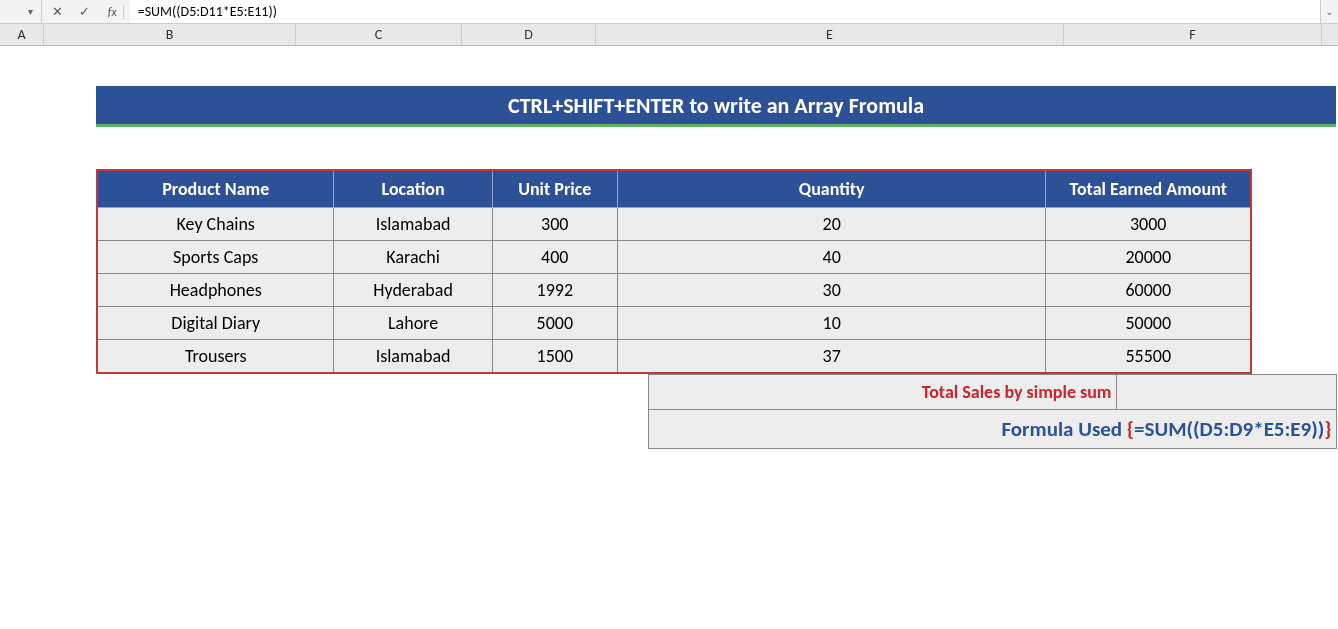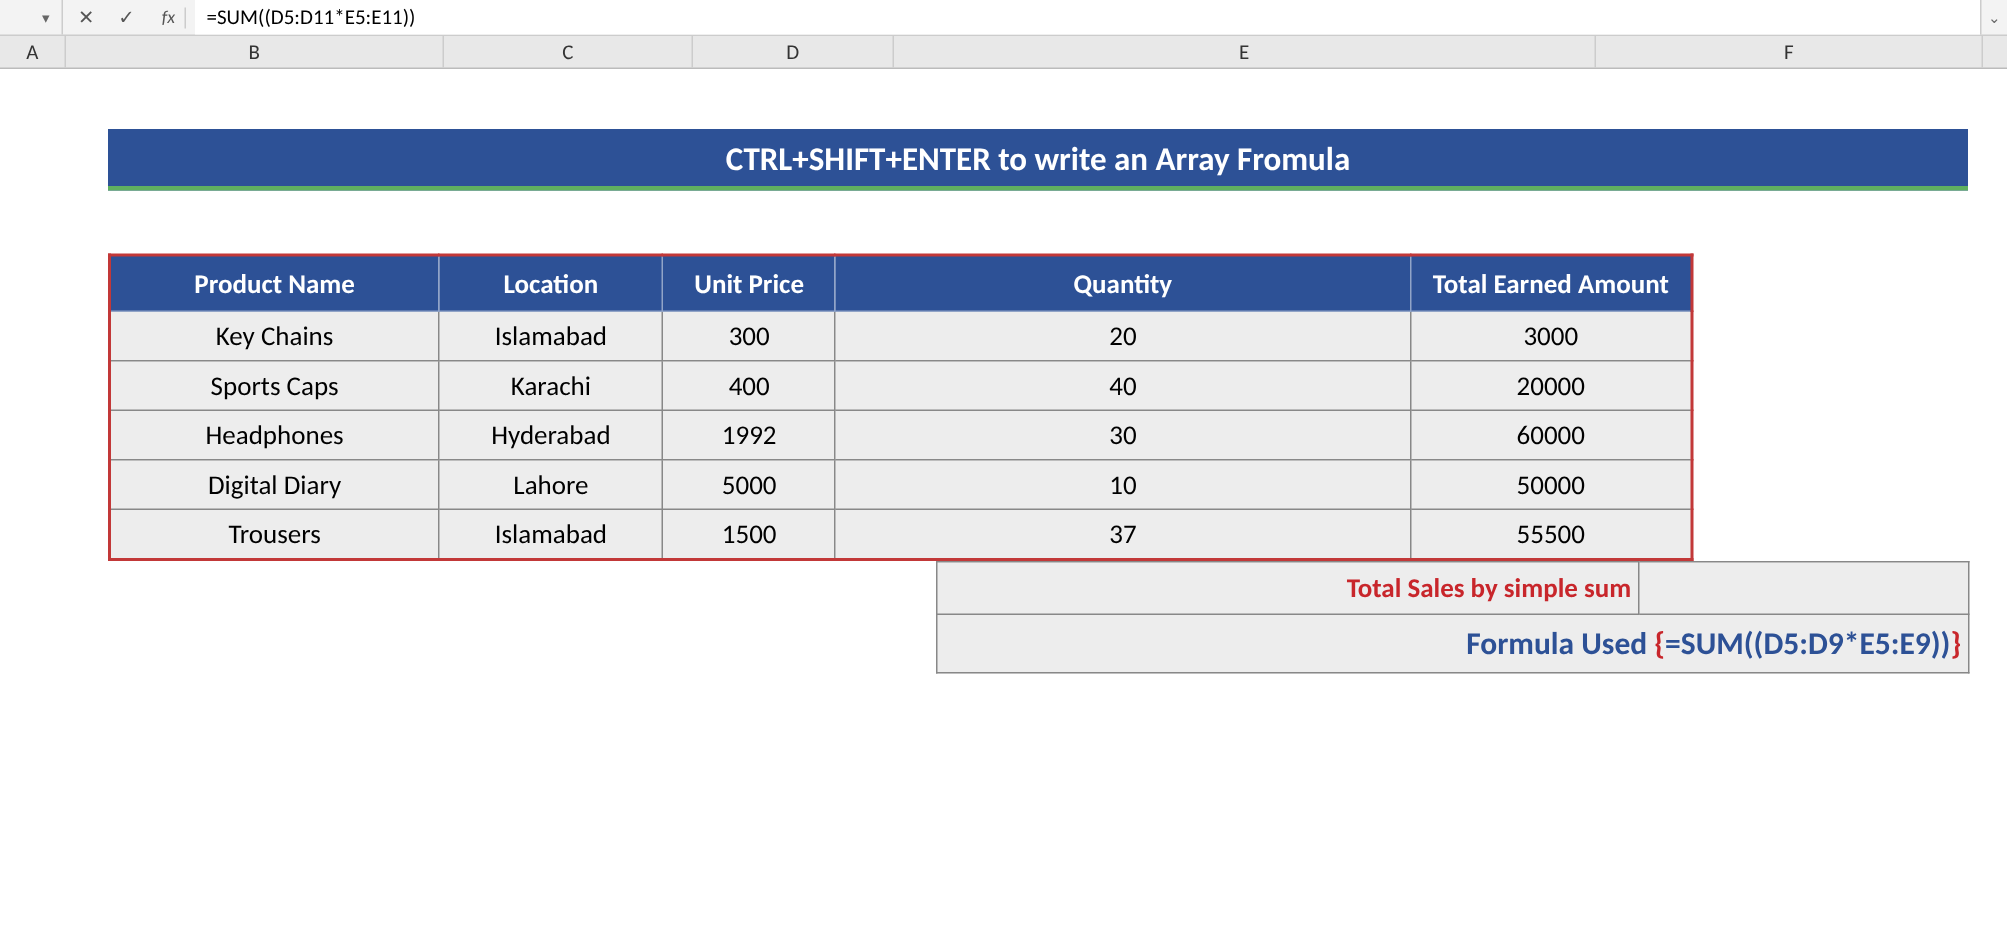--- a/index.html
+++ b/index.html
@@ -16,25 +16,25 @@
   
   .col-headers { height: 22px; background: #e8e8e8; border-bottom: 1px solid #bbb; display: flex; font-size: 14px; color: #333; }
   .ch { border-right: 1px solid #ccc; display: flex; align-items: center; justify-content: center; }
   .ch-A { width: 44px; }
   .ch-B { width: 252px; }
   .ch-C { width: 166px; }
   .ch-D { width: 134px; }
   .ch-E { width: 468px; }
   .ch-F { width: 258px; }
   
-  .sheet { position: relative; padding-left: 60px; }
+  .sheet { position: relative; padding-left: 60px; margin-left: 24px; }
   
   .title-bar { margin: 40px 0 0 12px; width: 1240px; background: #2d5196; color: #fff; font-weight: bold; font-size: 22px; text-align: center; padding: 6px 0 5px 0; border-bottom: 3px solid #5fb05f; }
   
-  .tbl { margin: 42px 0 0 12px; width: 1057px; border-collapse: collapse; border: 2px solid #c23838; }
+  .tbl { margin: 42px 0 0 12px; width: 1156px; border-collapse: collapse; border: 2px solid #c23838; }
   .tbl th { background: #2d5196; color: #fff; font-weight: bold; font-size: 18px; padding: 7px 4px; border: 1px solid #91a4c7; }
   .tbl td { background: #ededed; text-align: center; font-size: 18px; padding: 5px 4px; border: 1px solid #888; }
   .col-b { width: 252px; }
   .col-c { width: 166px; }
   .col-d { width: 134px; }
   .col-e { width: 468px; }
   .col-f { width: 220px; }
   
   .sumrows { margin: 0 0 0 12px; border-collapse: collapse; }
   .sumrows td { background: #ededed; text-align: right; font-size: 18px; padding: 6px 4px; border: 1px solid #888; }

